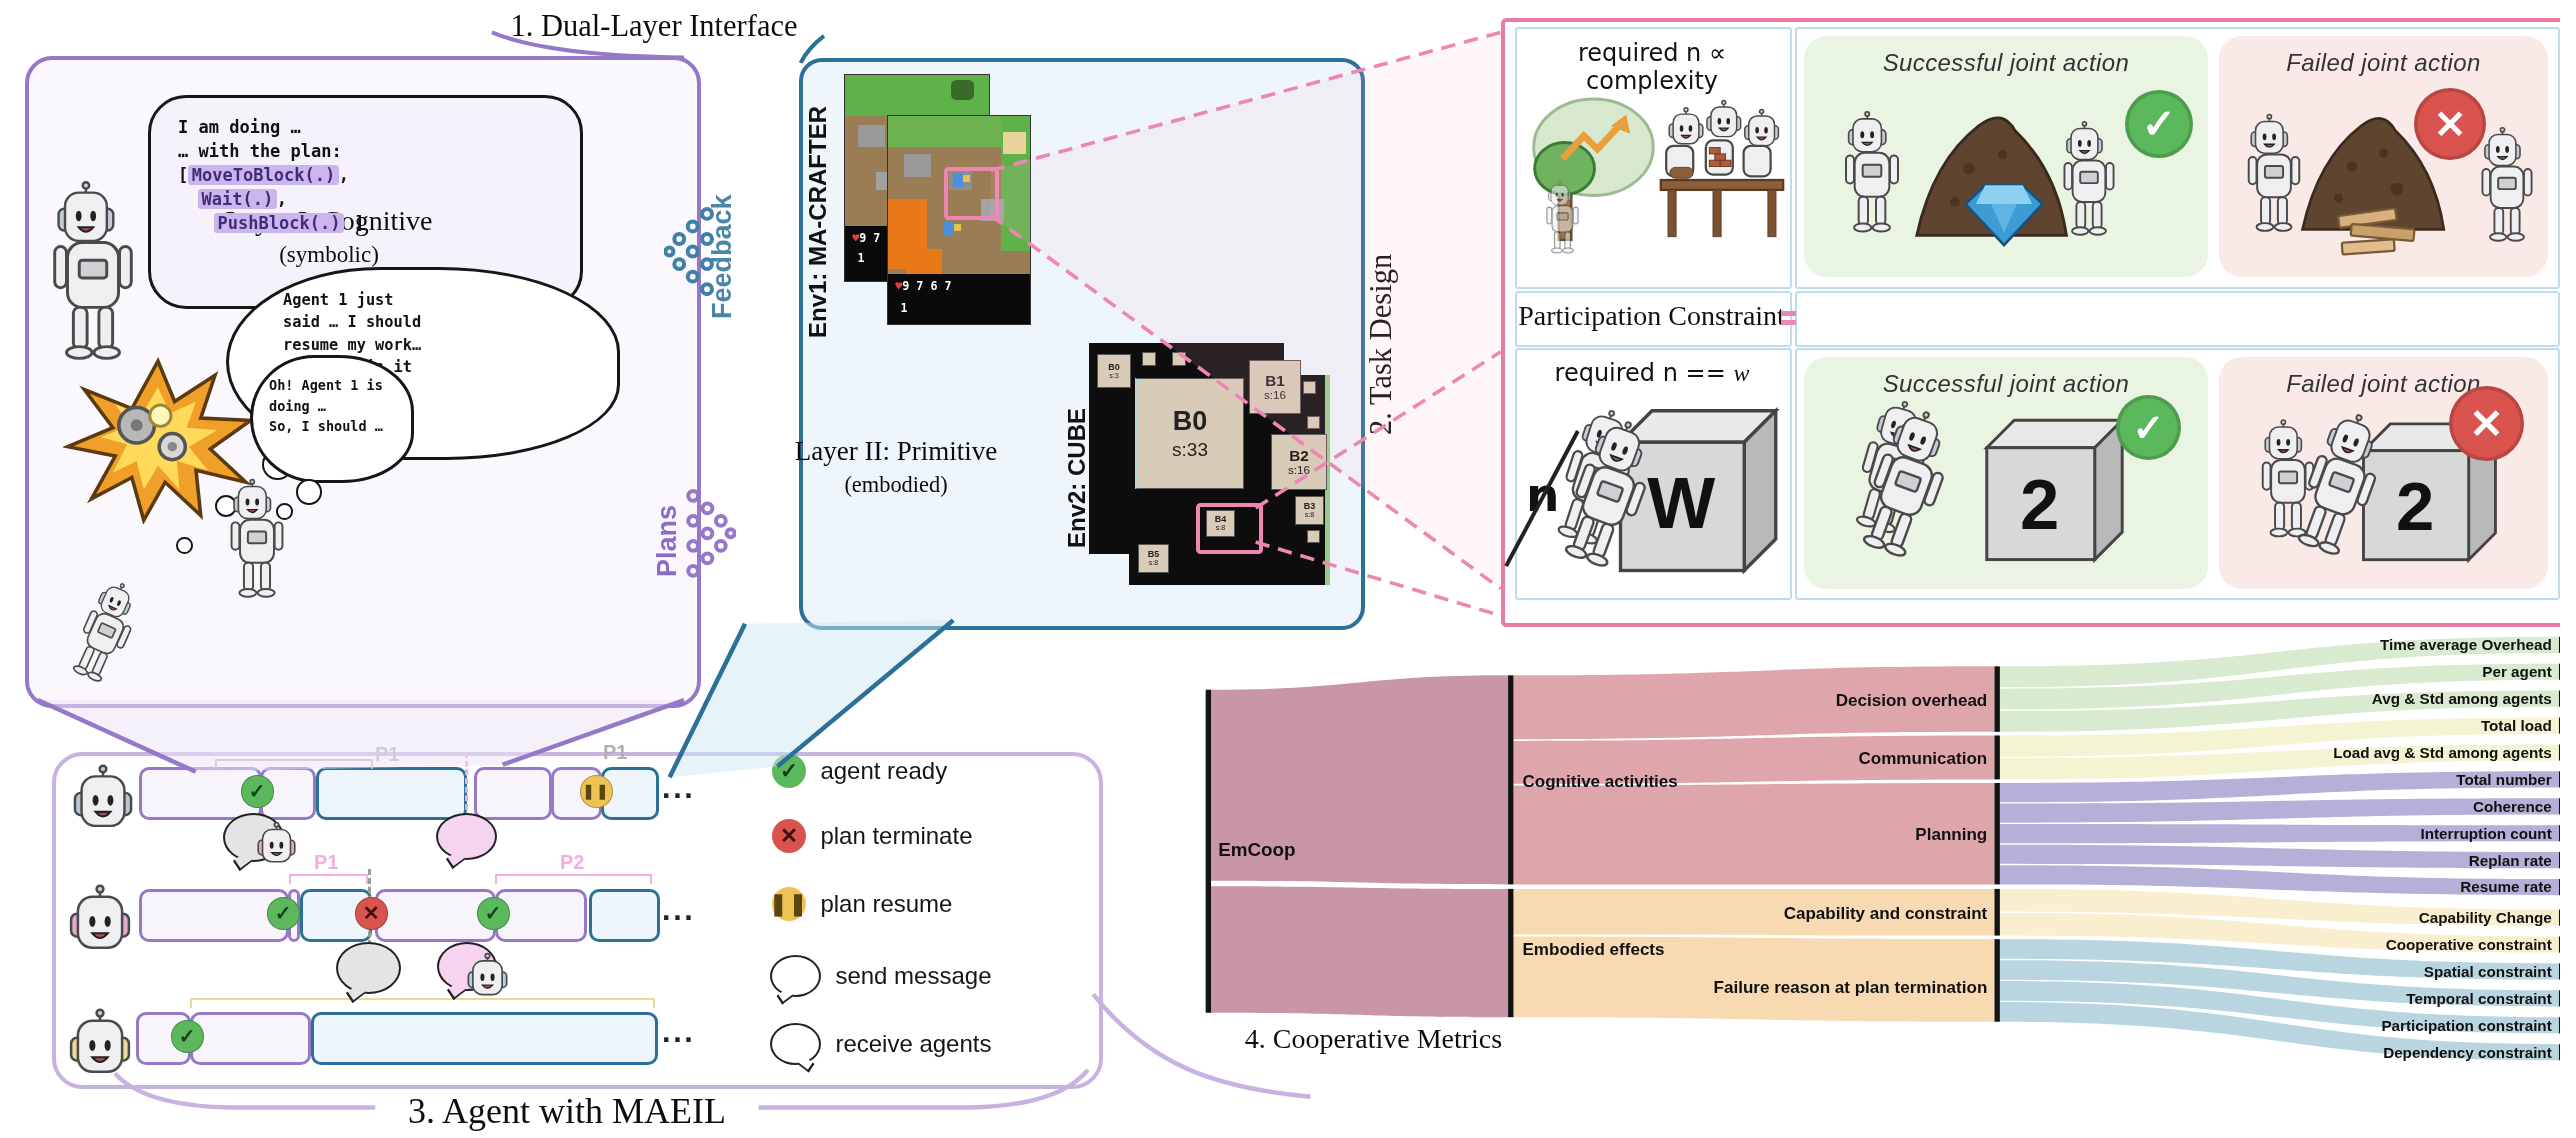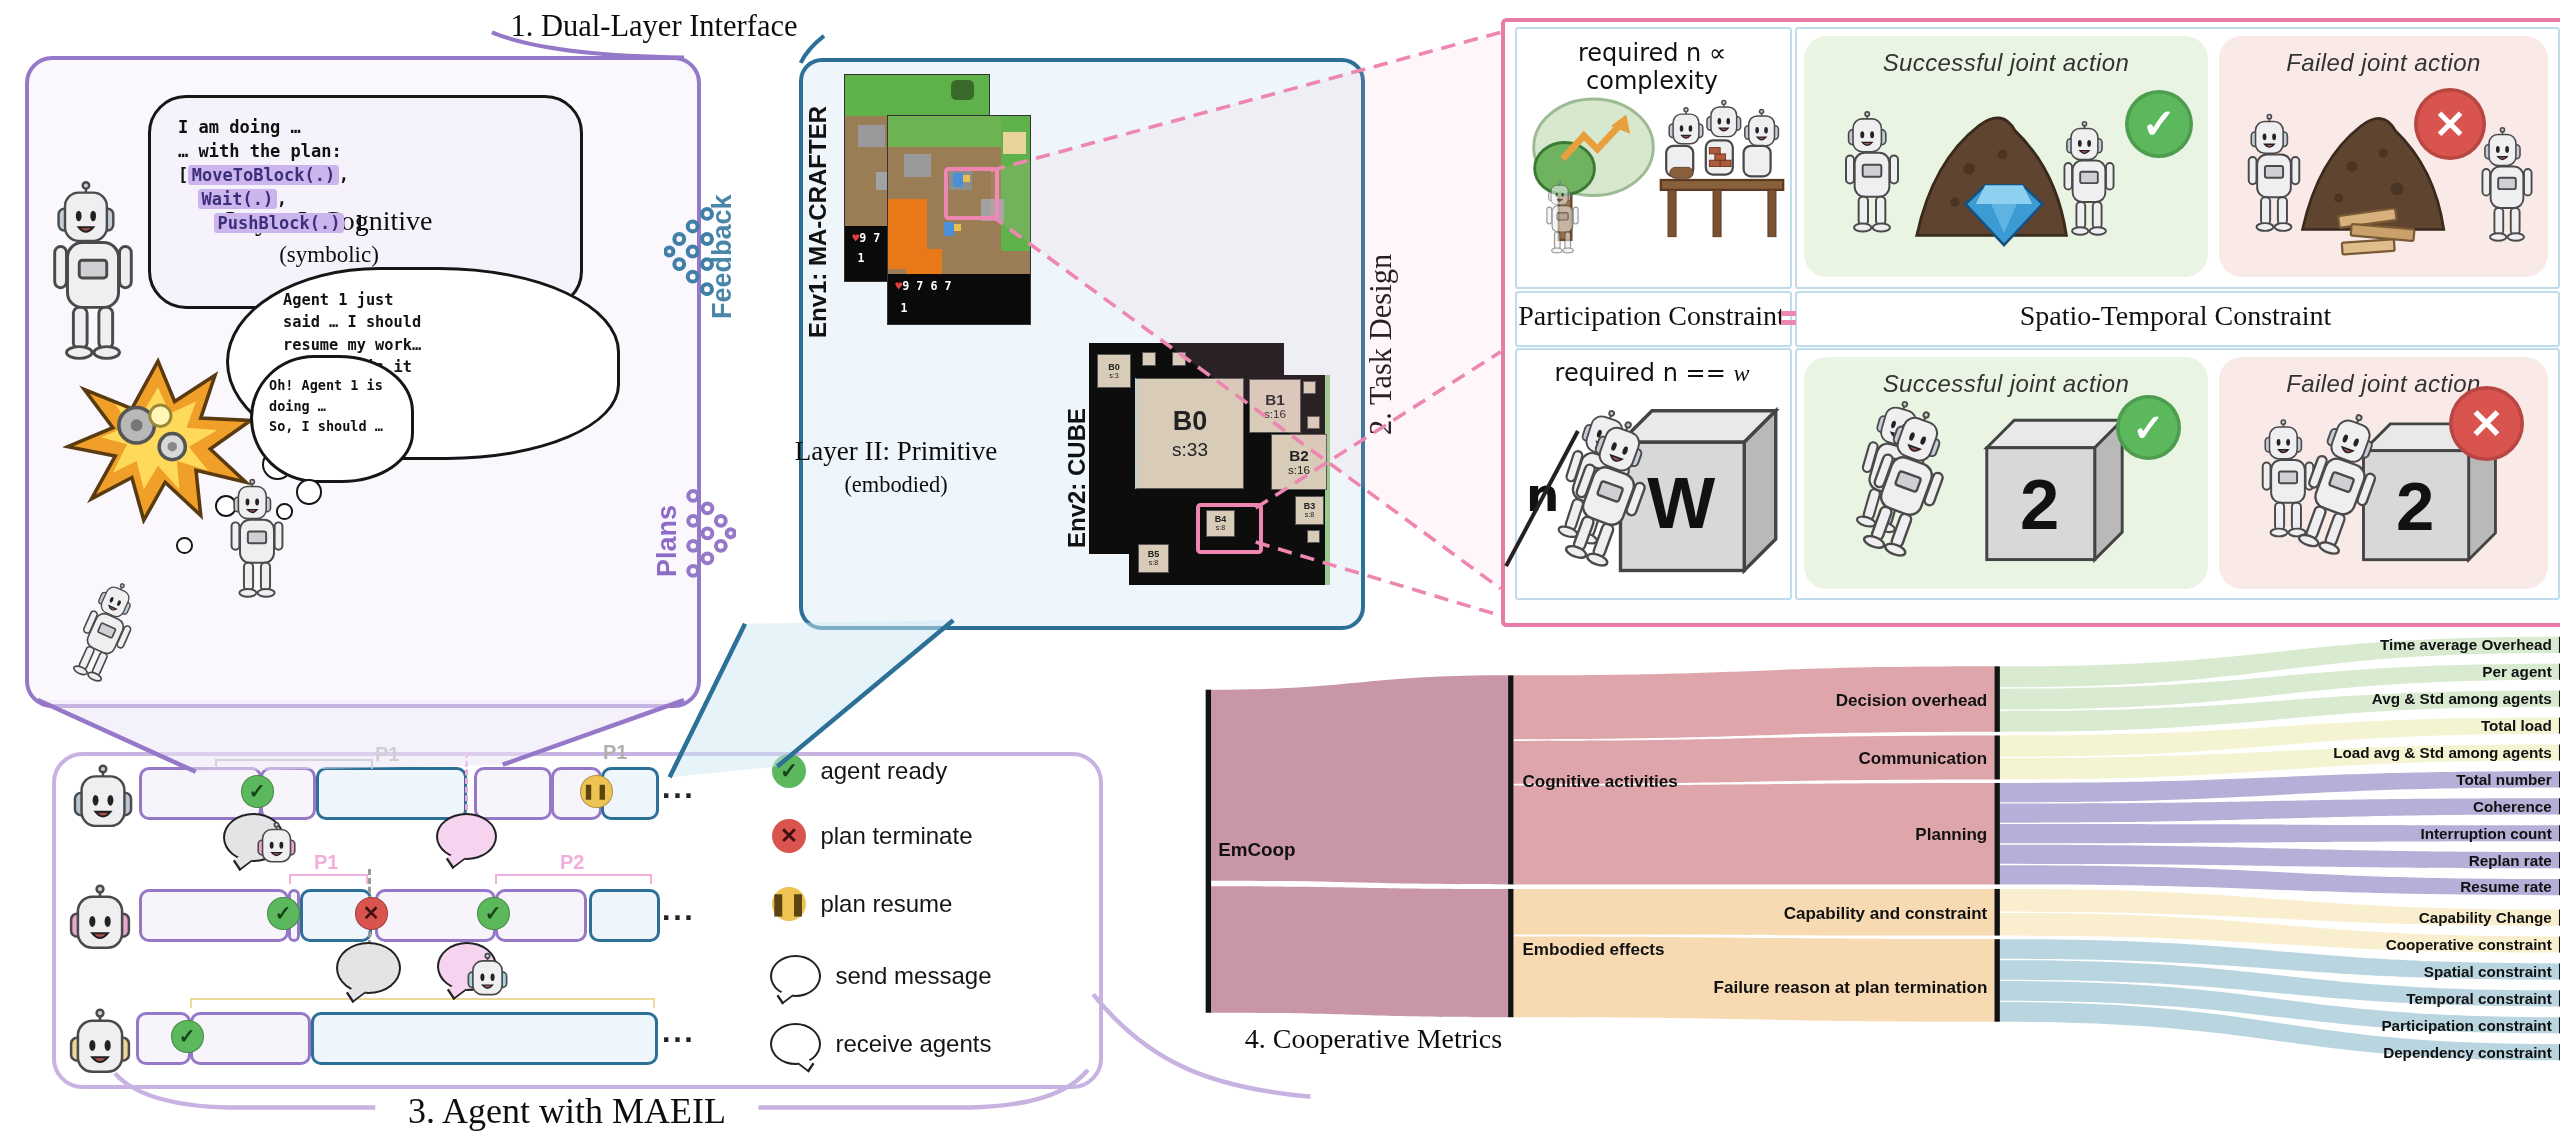--- a/index.html
+++ b/index.html
@@ -274,21 +274,21 @@
   </div>
   <div class="abs" style="left:1142px;top:352px;width:11.7px;height:11.7px;background:#d8cbb8;border:0.9px solid #555;z-index:4;"></div>
   <div class="abs" style="left:1172px;top:352px;width:11.7px;height:11.7px;background:#d8cbb8;border:0.9px solid #555;z-index:4;"></div>
 
   <div class="abs" style="left:1129px;top:375px;width:199px;height:210px;background:#0d0d0d;z-index:3;"></div>
   <div class="abs" style="left:1325px;top:375px;width:5.4px;height:210px;background:#9acb8e;z-index:4;"></div>
   <div class="cblock" style="left:1135px;top:378px;width:106px;height:109px;font-size:27px;border-left:2.7px dashed #a8d8ea;">
     <span>B0</span>
       <span style="font-size:19px;font-weight:normal;margin-top:5.4px;">s:33</span>
   </div>
-  <div class="cblock" style="left:1249px;top:379px;width:50px;height:52px;font-size:15.3px;">
+  <div class="cblock" style="left:1249px;top:360px;width:50px;height:52px;font-size:15.3px;">
     <span>B1</span>
       <span style="font-size:11.7px;font-weight:normal;">s:16</span>
   </div>
   <div class="cblock" style="left:1271px;top:434px;width:54px;height:54px;font-size:15.3px;">
     <span>B2</span>
       <span style="font-size:11.7px;font-weight:normal;">s:16</span>
   </div>
   <div class="cblock" style="left:1295px;top:496px;width:27px;height:27px;font-size:9px;">
     <span>B3</span>
       <span style="font-size:7.2px;font-weight:normal;">s:8</span>
@@ -369,21 +369,20 @@
     </svg>
   <svg class="abs" style="left:2239px;top:108px;z-index:5;" width="70" height="133" viewBox="0 0 108 190">
       <use href="#rstand"></use>
     </svg>
   <svg class="abs" style="left:2473px;top:121px;z-index:5;" width="68" height="130" viewBox="0 0 108 190">
       <use href="#rstand"></use>
     </svg>
   <div class="mark bigmark mk-x" style="left:2414px;top:88px;width:72px;height:72px;font-size:39px;z-index:7;">✕</div>
 
   <div class="abs hdr" style="left:1515px;top:300px;width:273px;">Participation Constraint</div>
-  <div class="abs hdr" style="left:1795px;top:300px;width:761px;">Spatio-Temporal Constraint</div>
   <div class="abs" style="left:1781px;top:311px;width:15.3px;height:4.5px;background:#ee86b2;z-index:5;"></div>
   <div class="abs" style="left:1781px;top:320px;width:15.3px;height:4.5px;background:#ee86b2;z-index:5;"></div>
 
   <div class="abs rule" style="left:1519px;top:359px;width:266px;">
     <span>required n == </span><em style="font-family:'Liberation Serif',serif;">w</em>
   </div>
   <div class="abs" style="left:1526px;top:467px;font-family:'DejaVu Sans',sans-serif;font-size:47px;font-weight:bold;z-index:5;">n</div>
   <div class="abs" style="left:1540px;top:422px;width:3.6px;height:153px;background:#222;transform:rotate(28deg);z-index:5;"></div>
   <svg class="abs" style="left:1607px;top:391px;z-index:5;" width="180px" height="188" viewBox="0 0 160 160">
     <use href="#cube3d"></use>

